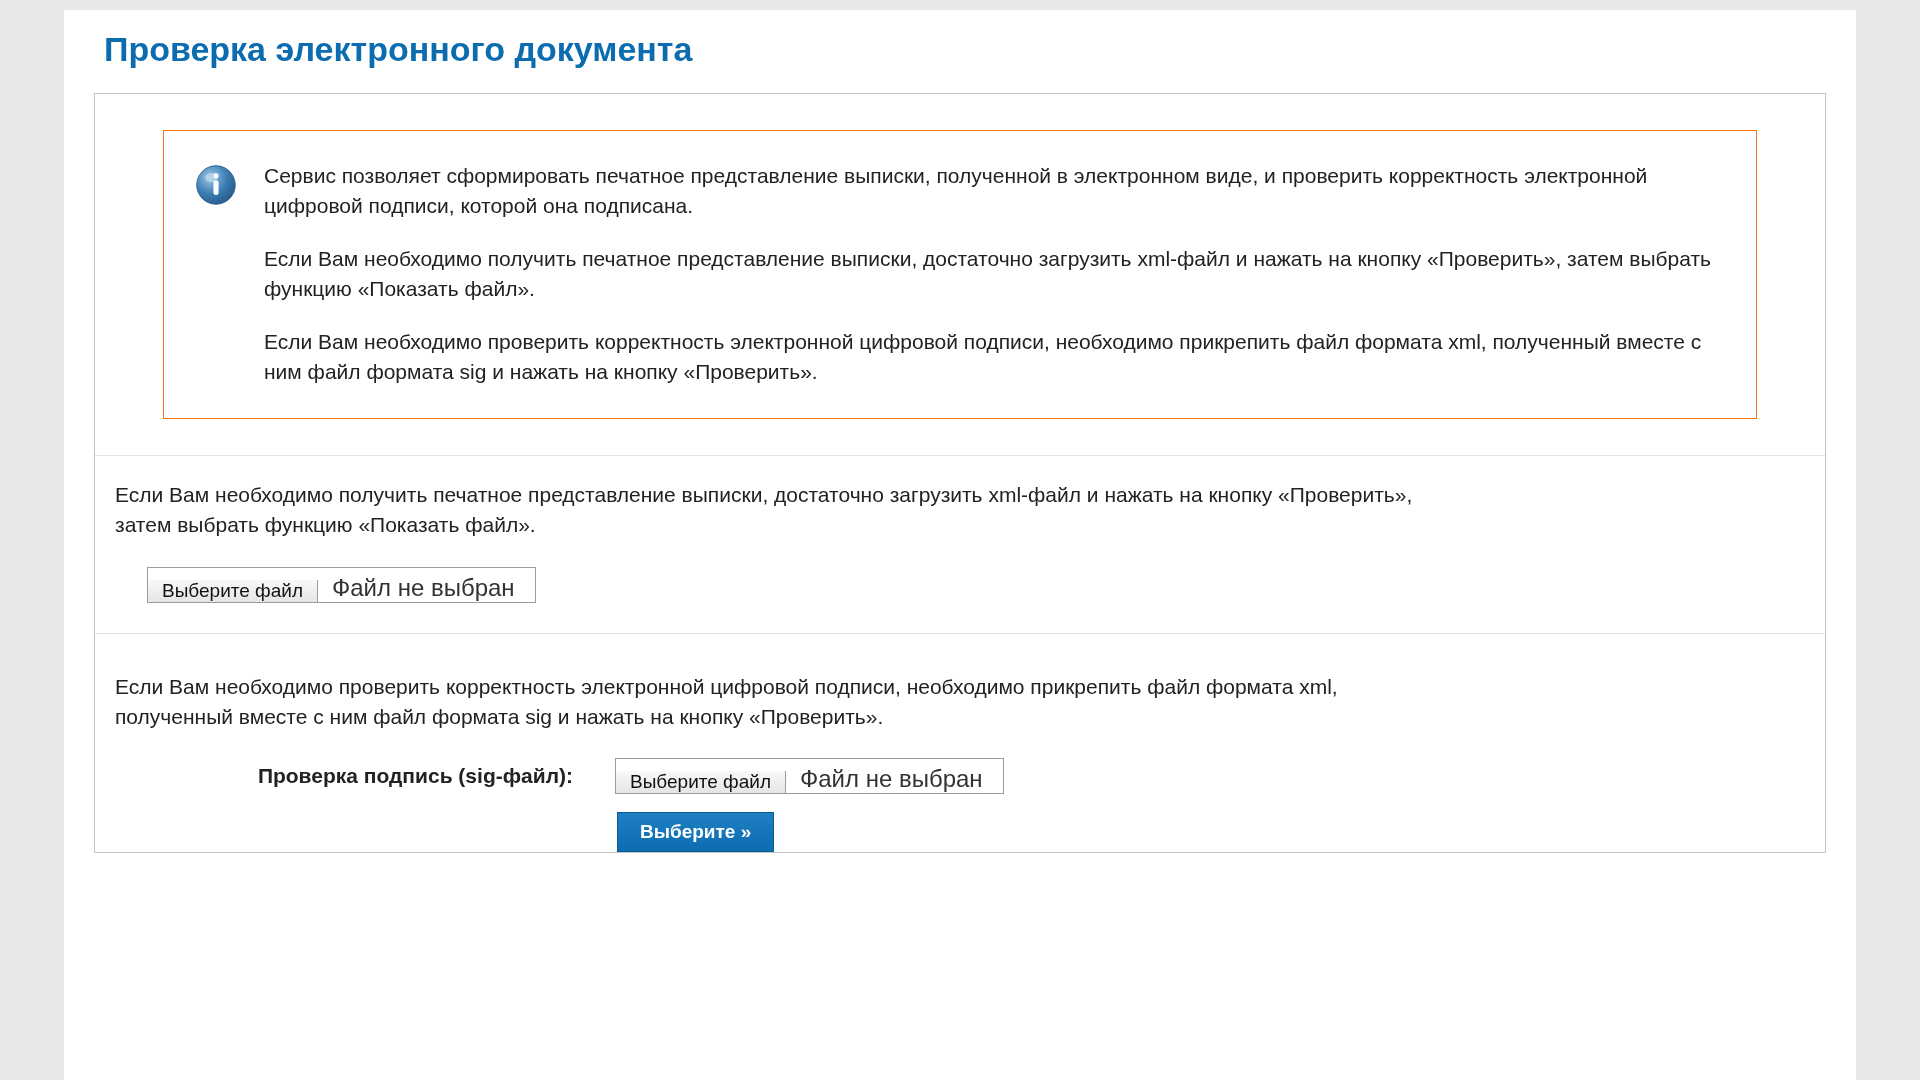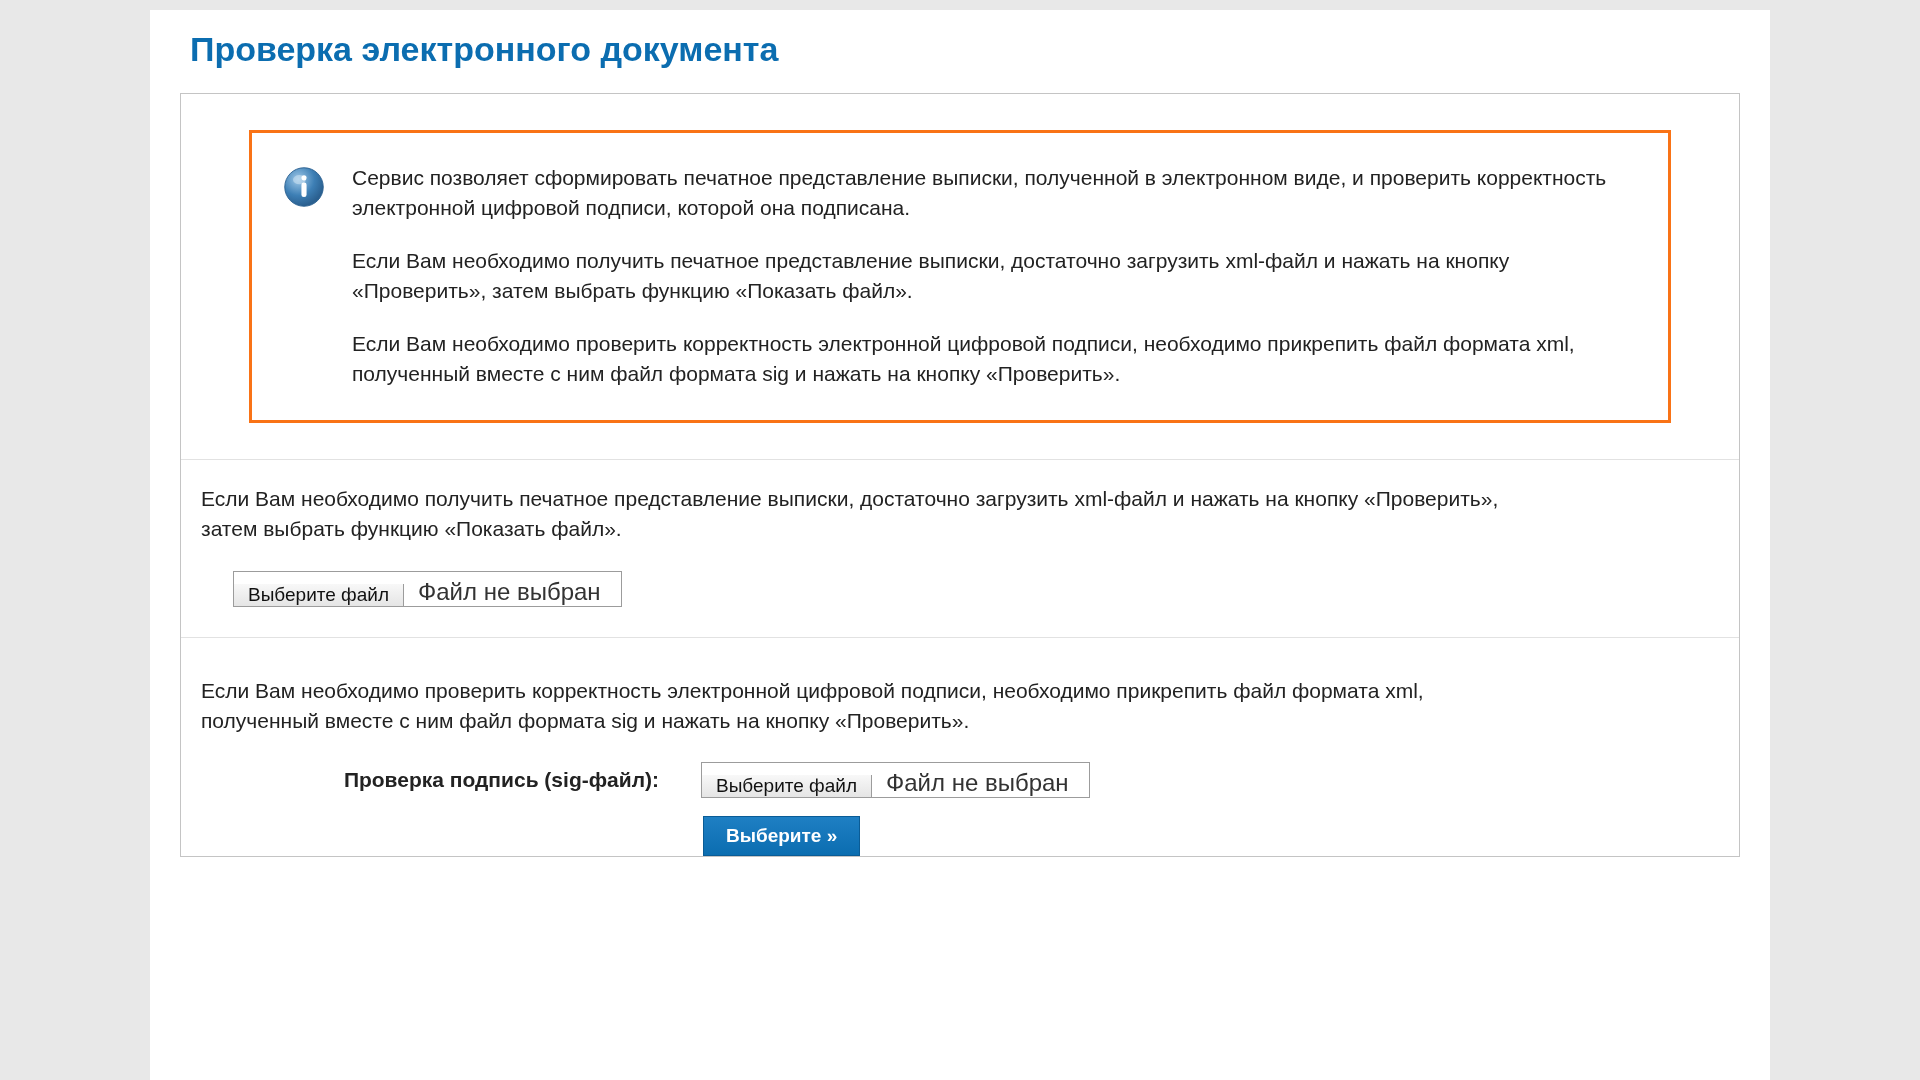--- a/index.html
+++ b/index.html
@@ -6,37 +6,37 @@
     body {
       font-family: Arial, Helvetica, sans-serif;
       background: #e8e8e8;
       width: 1920px;
       height: 1080px;
       display: flex;
       justify-content: center;
       padding-top: 10px;
     }
     .page {
-      width: 1620px;
+      width: 1792px;
       background: #ffffff;
       padding: 20px 30px 0 30px;
     }
     .page-title {
       color: #0b6db0;
       font-size: 34px;
       font-weight: bold;
       margin-bottom: 24px;
       margin-left: 10px;
     }
     .card {
       border: 1px solid #c4c4c4;
       background: #fff;
     }
     .info-box {
-      border: 3px solid #f97316;
+      border: 1px solid #f97316;
       margin: 36px 68px 36px 68px;
       padding: 30px 40px 30px 30px;
       display: flex;
       gap: 26px;
       align-items: flex-start;
     }
     .info-icon {
       width: 44px;
       height: 44px;
       flex-shrink: 0;

